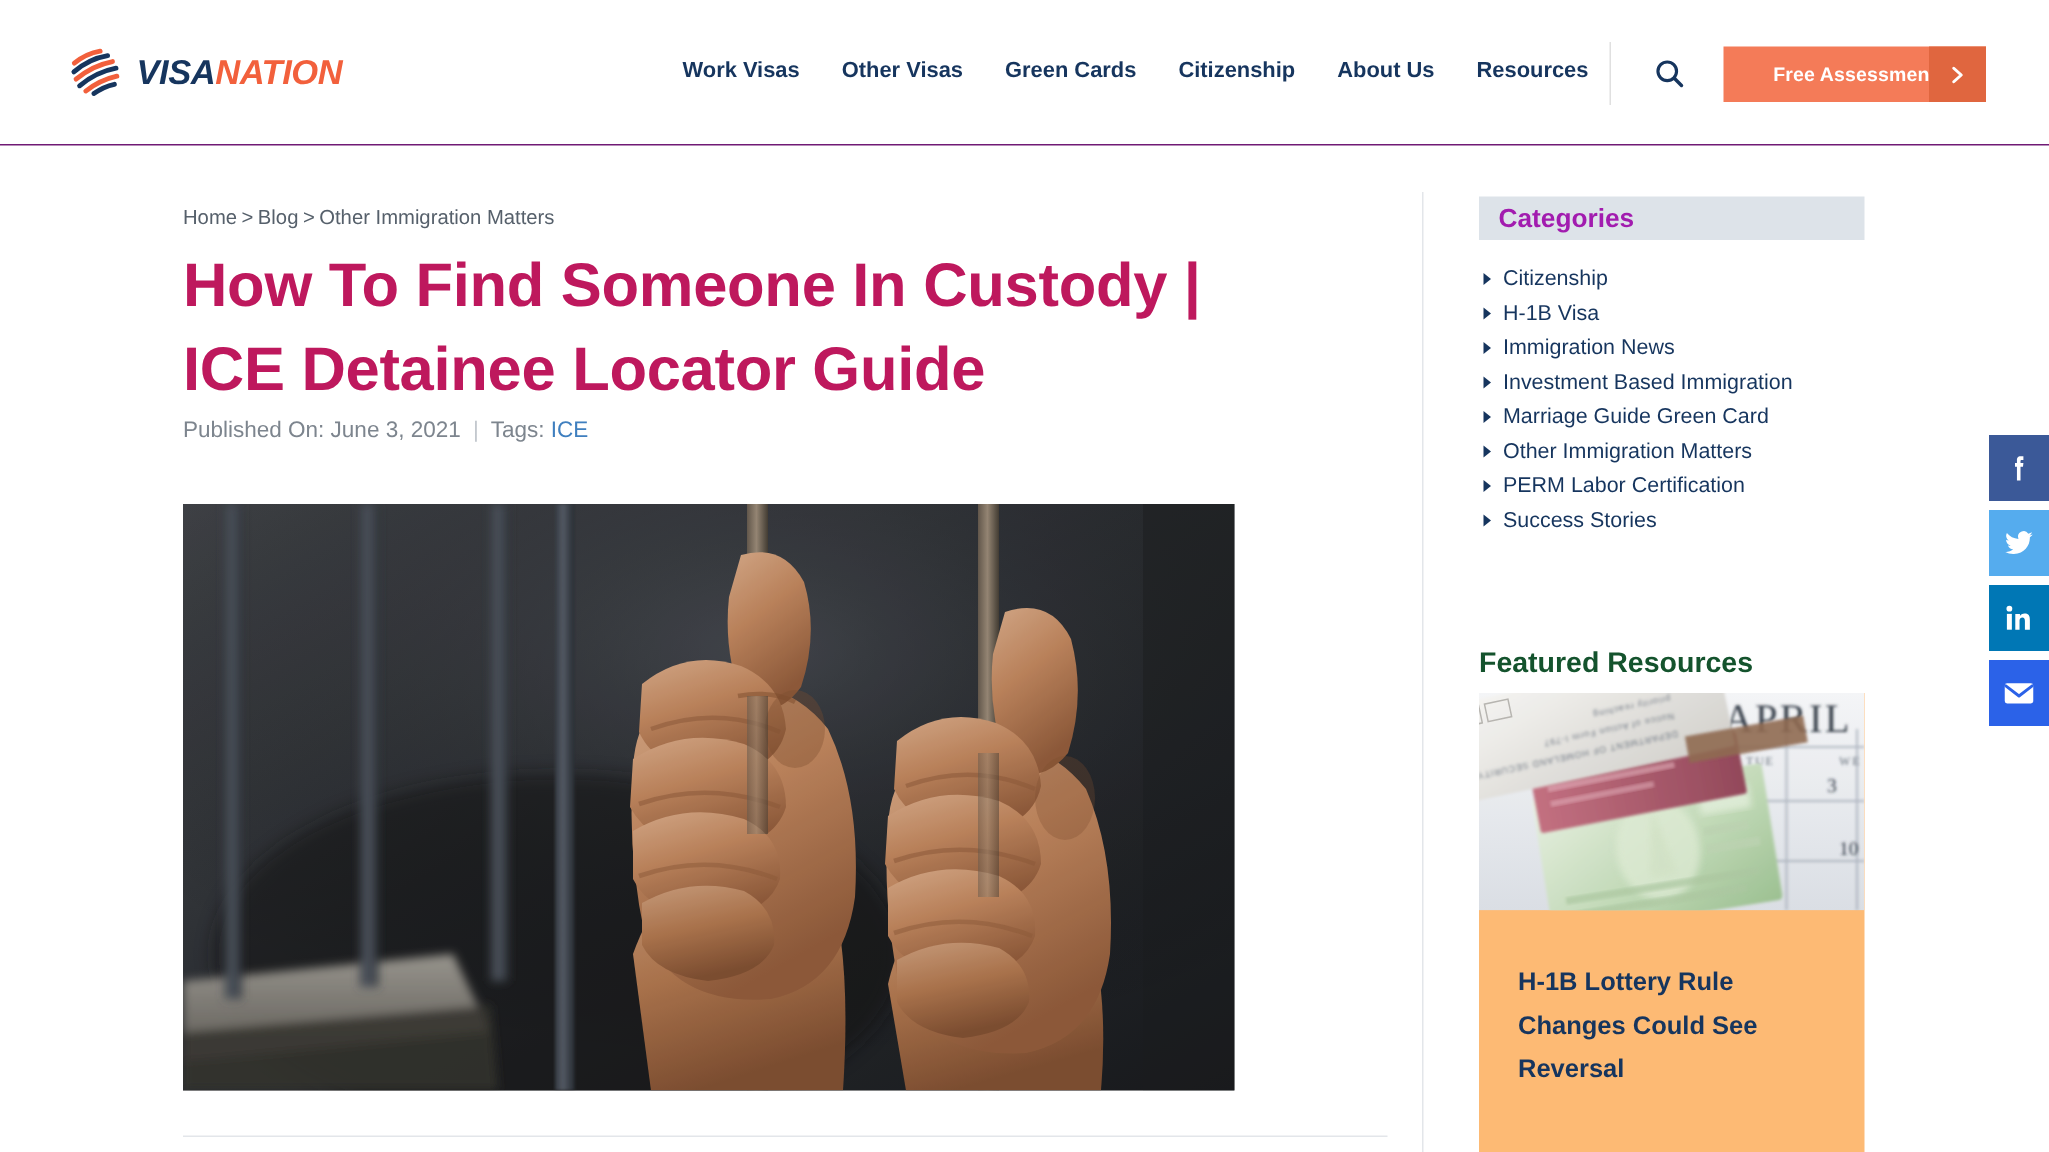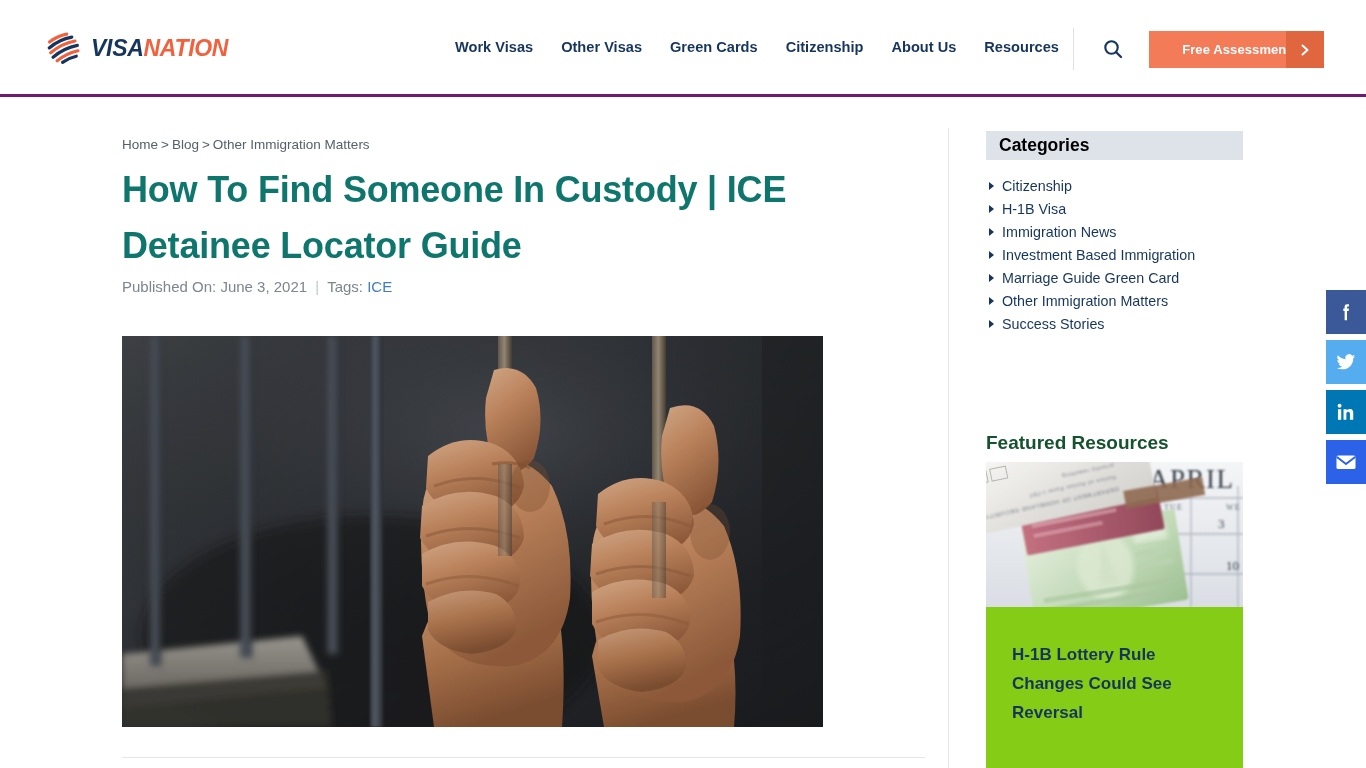--- a/index.html
+++ b/index.html
@@ -8,21 +8,21 @@
     overflow: hidden;
     background: #ffffff;
     font-family: "Liberation Sans", sans-serif;
   }
 
   
   .site-header {
     position: absolute; top: 0; left: 0;
     width: 1366px; height: 97px;
     background: #ffffff;
-    border-bottom: 3px solid #701a75;
+    border-bottom: 1px solid #701a75;
   }
   .logo-wrap {
     position: absolute; left: 46px; top: 30px;
     display: flex; align-items: center; gap: 9px;
   }
   .logo-mark { width: 36px; height: 36px; display: block; }
   .logo-text {
     font-size: 23px; font-weight: bold; font-style: italic;
     letter-spacing: -0.3px; white-space: nowrap;
   }
@@ -81,22 +81,22 @@
   .breadcrumb {
     position: absolute; left: 0; top: 40px;
     font-size: 13.5px; color: #56606b; white-space: nowrap;
   }
   .breadcrumb .crumb-link { color: #56606b; cursor: pointer; }
   .breadcrumb .crumb-sep { color: #56606b; margin: 0 3px; }
   .breadcrumb .crumb-current { color: #56606b; }
 
   .article-title {
     position: absolute; left: 0; top: 65px; width: 700px;
-    font-size: 36px; line-height: 56px; font-weight: bold;
-    color: #0f766e; letter-spacing: -0.2px;
+    font-size: 41px; line-height: 56px; font-weight: bold;
+    color: #be185d; letter-spacing: -0.2px;
   }
 
   .article-meta {
     position: absolute; left: 0; top: 181px;
     font-size: 15px; color: #7d858e; white-space: nowrap;
   }
   .meta-bar { color: #c3c8ce; margin: 0 4px; }
   .meta-tag { color: #3f7fbf; cursor: pointer; }
 
   
@@ -115,21 +115,21 @@
   
   .sidebar { position: absolute; left: 986px; top: 0; width: 257px; }
 
   .cat-header {
     position: absolute; left: 0; top: 34px;
     width: 257px; height: 29px;
     background: #dde3e9;
     display: flex; align-items: center;
   }
   .cat-header-label {
-    font-size: 17.5px; font-weight: bold; color: #000000;
+    font-size: 17.5px; font-weight: bold; color: #a21caf;
     padding-left: 13px;
   }
 
   .cat-list { position: absolute; left: 0; top: 77px; width: 257px; }
   .cat-item {
     display: flex; align-items: center; gap: 8px;
     height: 23px; cursor: pointer;
   }
   .cat-bullet {
     width: 0; height: 0; margin-left: 3px;
@@ -140,21 +140,21 @@
   .cat-label { font-size: 14.3px; color: #16355e; white-space: nowrap; }
 
   .feat-header {
     position: absolute; left: 0; top: 335px;
     font-size: 19px; font-weight: bold; color: #14532d;
   }
 
   .feat-card {
     position: absolute; left: 0; top: 365px;
     width: 257px; height: 306px;
-    background: #84cc16; overflow: hidden;
+    background: #fdba74; overflow: hidden;
   }
   .feat-thumb { width: 257px; height: 145px; overflow: hidden; display: block; }
   .feat-thumb svg { display: block; }
   .feat-title {
     padding: 33px 26px 0 26px;
     font-size: 17px; line-height: 29px; font-weight: bold;
     color: #16355e; cursor: pointer;
   }
 
   
@@ -379,20 +379,24 @@
       <div class="cat-item">
         <span class="cat-bullet"></span>
         <span class="cat-label">Marriage Guide Green Card</span>
       </div>
       <div class="cat-item">
         <span class="cat-bullet"></span>
         <span class="cat-label">Other Immigration Matters</span>
       </div>
       <div class="cat-item">
         <span class="cat-bullet"></span>
+        <span class="cat-label">PERM Labor Certification</span>
+      </div>
+      <div class="cat-item">
+        <span class="cat-bullet"></span>
         <span class="cat-label">Success Stories</span>
       </div>
     </div>
 
     <div class="feat-header">Featured Resources</div>
 
     <div class="feat-card">
       <div class="feat-thumb">
         <svg width="257" height="145" viewBox="0 0 257 145">
           <defs>

